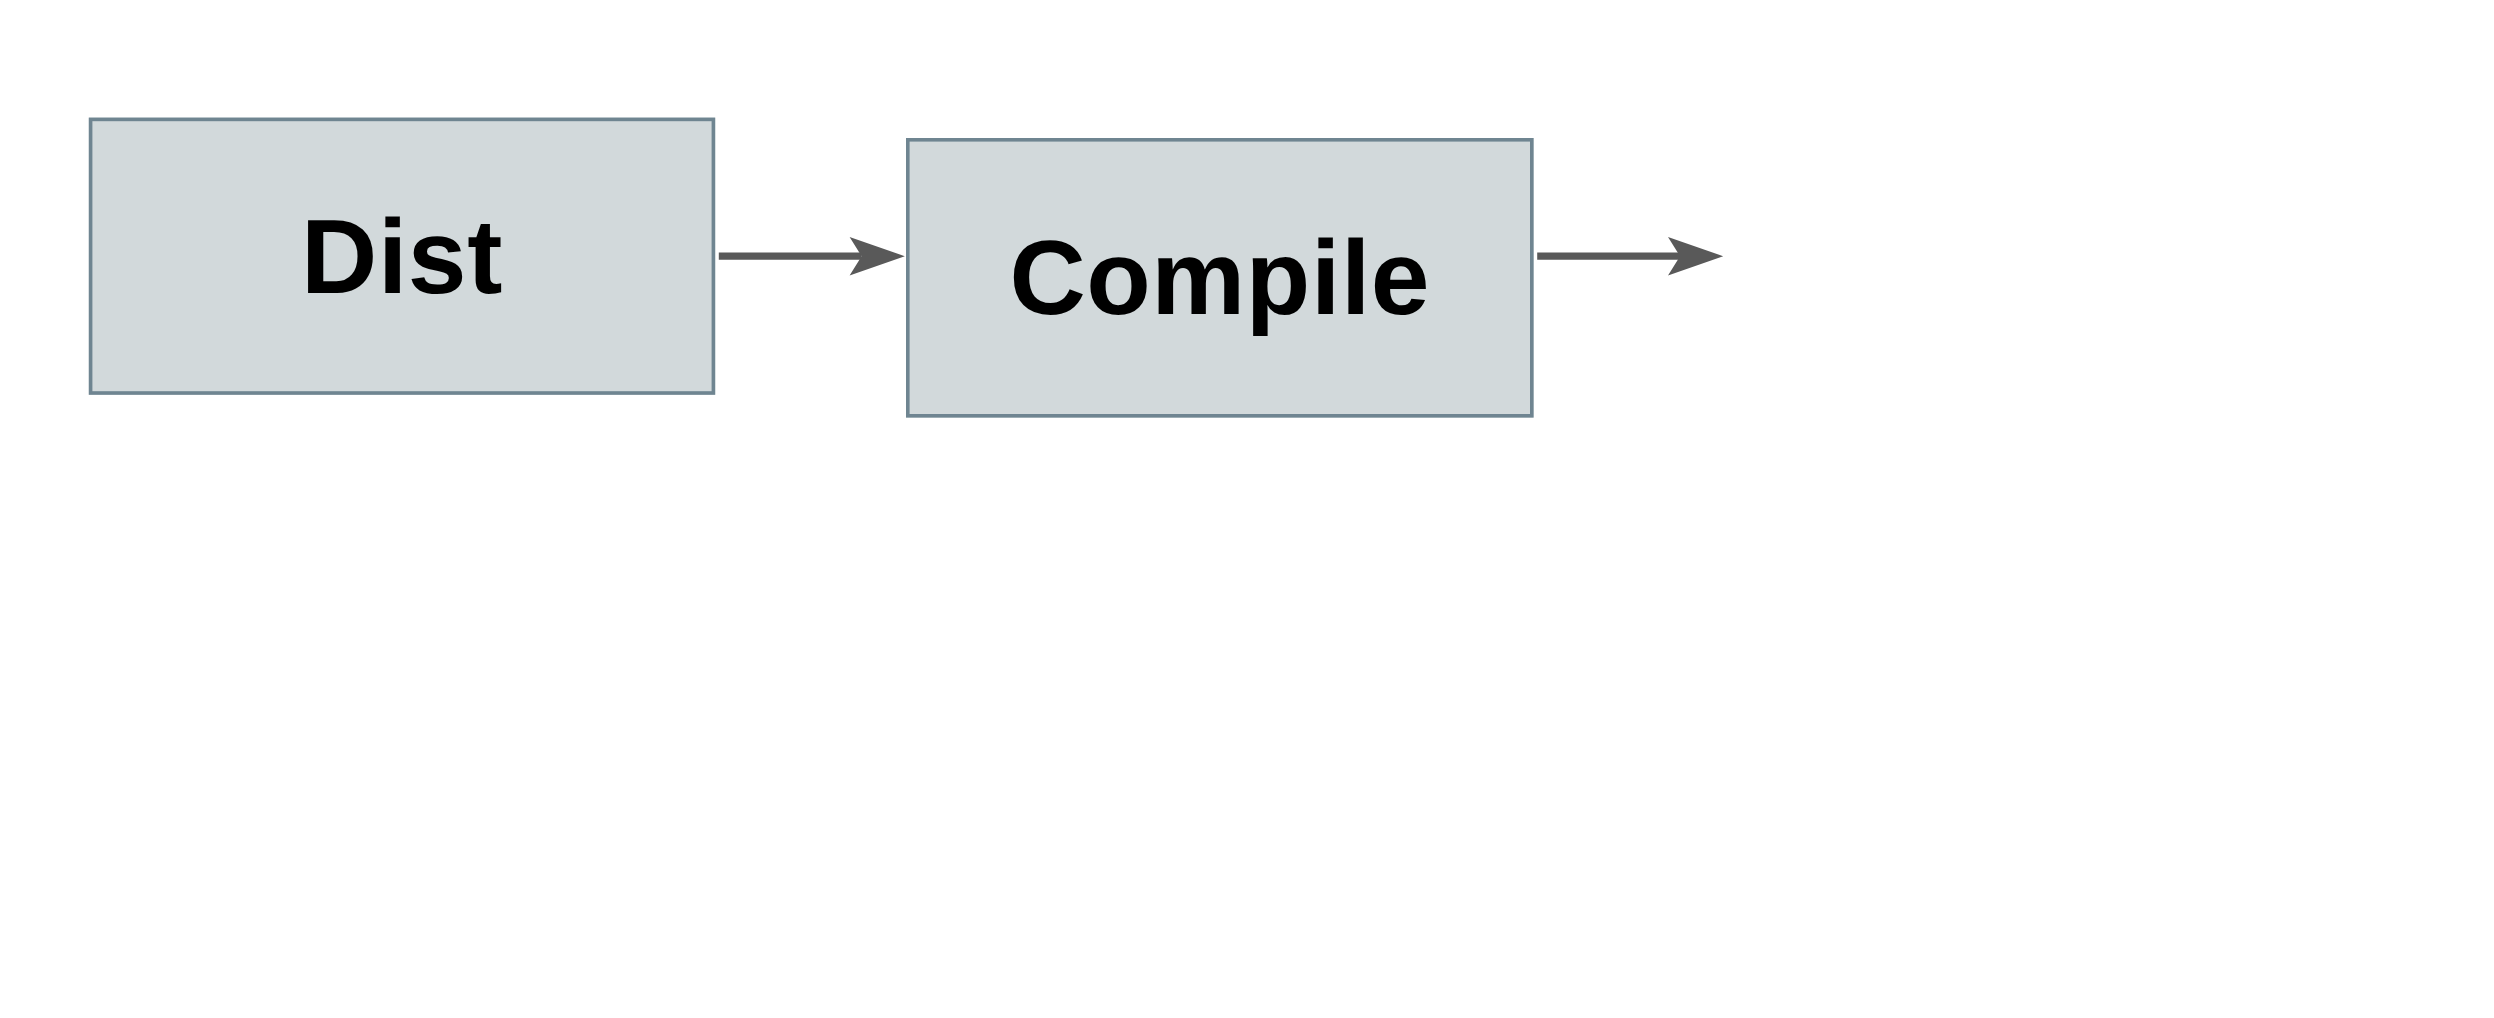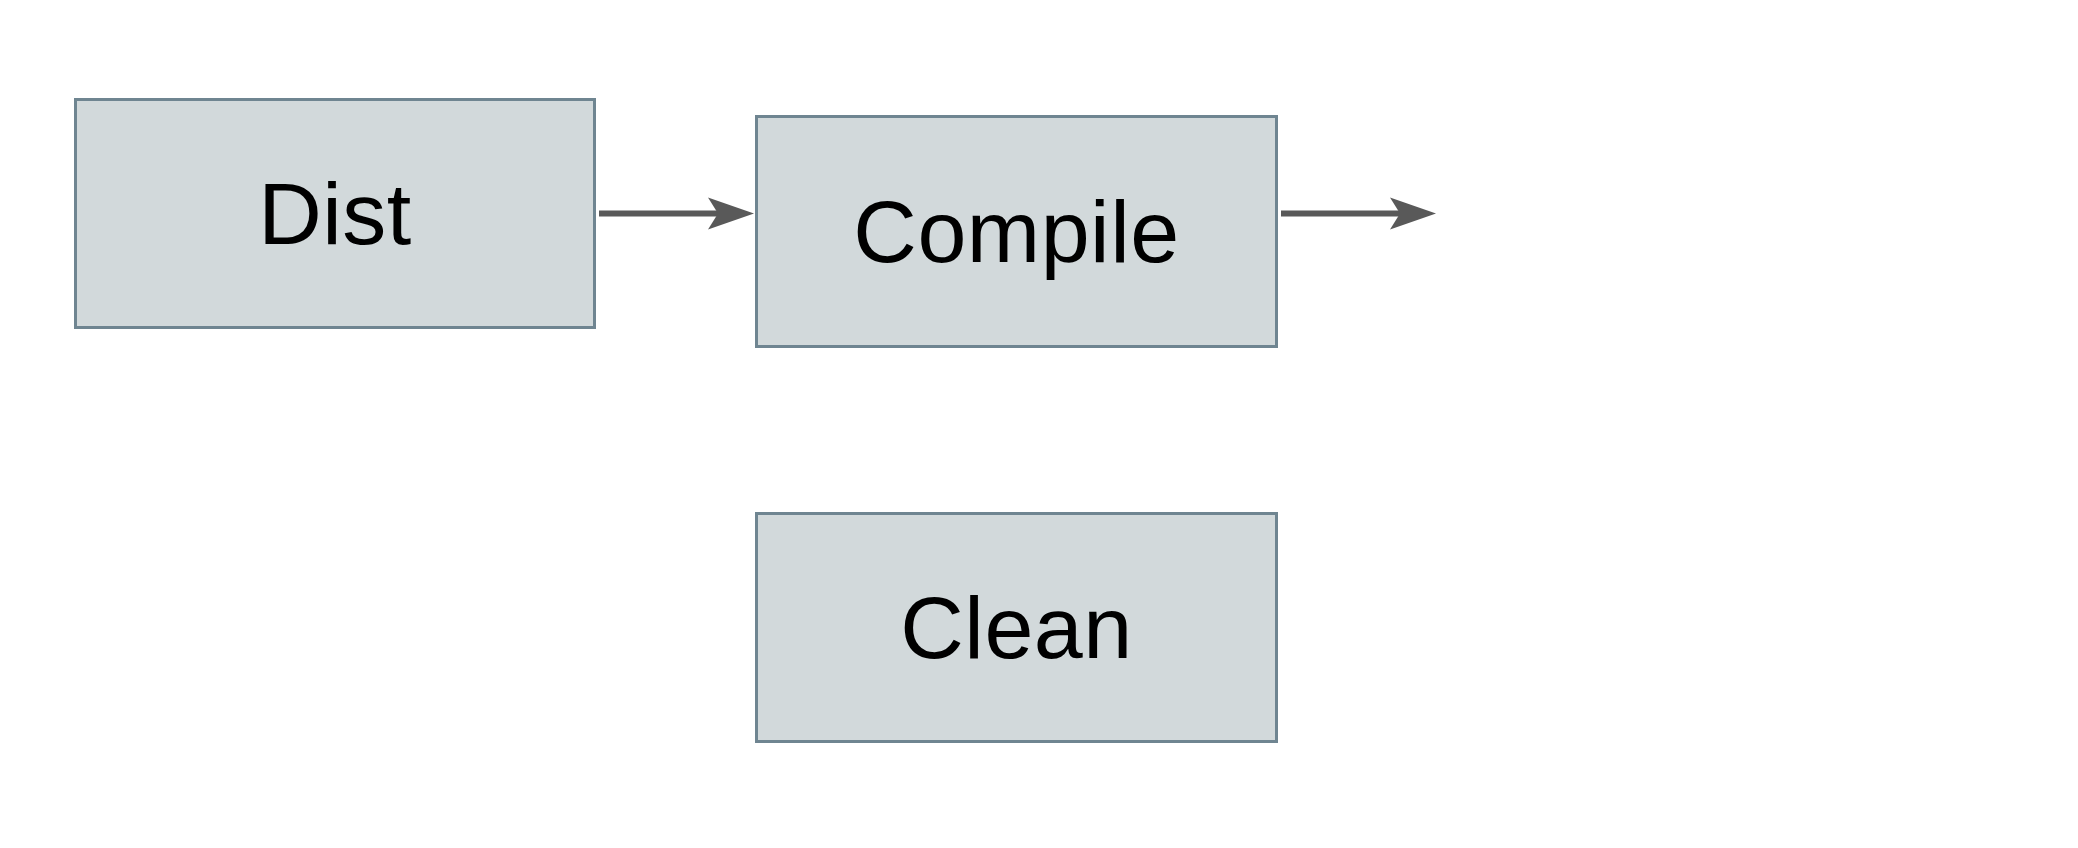--- a/index.html
+++ b/index.html
@@ -7,20 +7,21 @@
     padding: 0;
     background: var(--bg, #ffffff);
     font-family: "Liberation Sans", sans-serif;
   }
   .canvas {
     position: relative;
     width: 2078px;
     height: 820px;
     background: var(--bg, #ffffff);
     overflow: hidden;
+    font-weight: bold;
   }
   .node {
     position: absolute;
     box-sizing: border-box;
     background: var(--node-fill, #d2d9db);
     border: 3px solid var(--node-border, #6f8591);
     display: flex;
     align-items: center;
     justify-content: center;
   }
@@ -70,17 +71,14 @@
 
   <div class="node node-dist">
     <span class="label">Dist</span>
   </div>
 
   <div class="node node-compile">
     <span class="label">Compile</span>
   </div>
 
 
-  <div class="node node-clean">
-    <span class="label">Clean</span>
-  </div>
 
 </div>
 
 </body></html>

